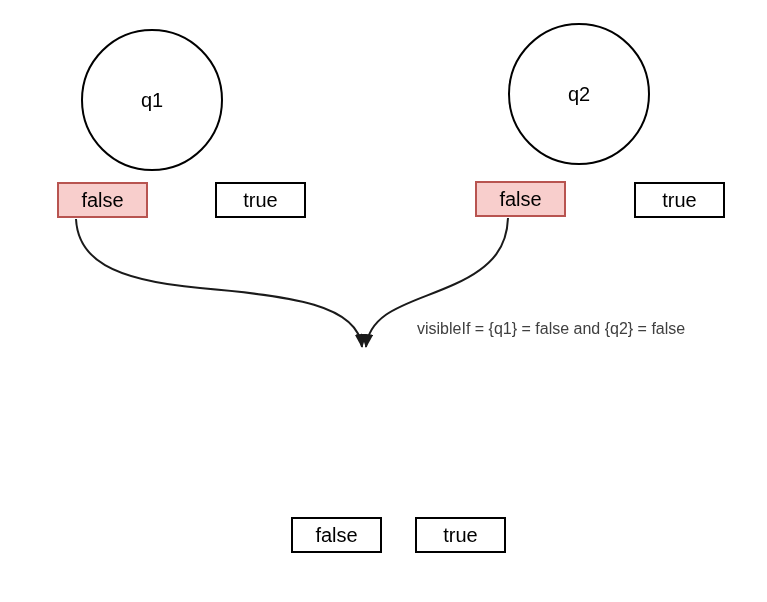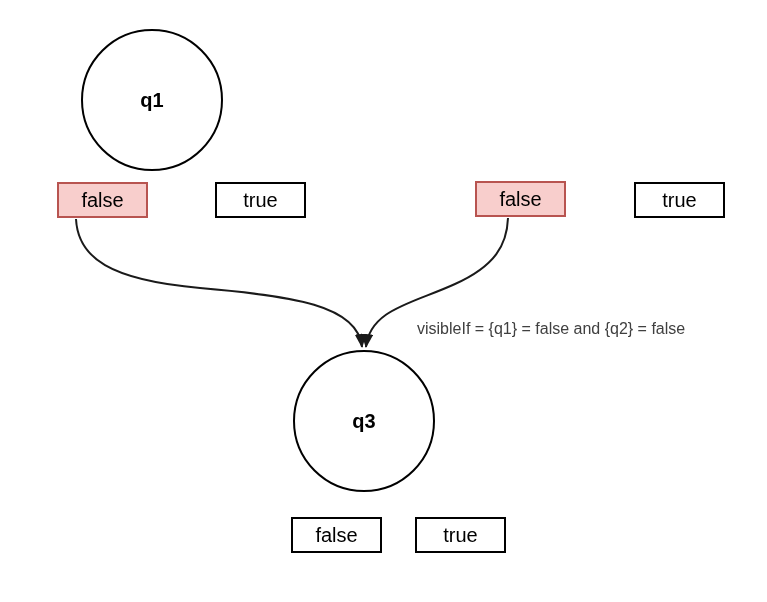--- a/index.html
+++ b/index.html
@@ -29,21 +29,20 @@
     height: 142px;
     border: 2px solid var(--shape-stroke, #000000);
     border-radius: 50%;
     background: #ffffff;
     box-sizing: border-box;
     display: flex;
     align-items: center;
     justify-content: center;
     font-size: 20px;
     color: #000000;
-    font-weight: bold;
   }
   .node-q1 { left: 81px;  top: 29px;  }
   .node-q2 { left: 508px; top: 23px;  }
   .node-q3 { left: 293px; top: 350px; }
   .option {
     position: absolute;
     width: 91px;
     height: 36px;
     border: 2px solid var(--shape-stroke, #000000);
     background: #ffffff;
@@ -95,22 +94,22 @@
         <path class="arrowhead-shape" d="M0 0 L14 6 L0 12 Z"></path>
       </marker>
     </defs>
     <path class="edge-path" marker-end="url(#arrow)" d="M 76 219 C 78 258 110 280 200 288 C 292 296 358 305 362 347"></path>
     <path class="edge-path" marker-end="url(#arrow)" d="M 508 218 C 507 245 495 266 455 284 C 414 303 370 309 366 347"></path>
   </svg>
 
   <div class="node node-q1">
     <span>q1</span>
   </div>
-  <div class="node node-q3">
-    <span>q3</span>
+  <div class="node node-q2">
+    <span>q2</span>
   </div>
 
   <div class="option selected opt-q1-false">
     <span>false</span>
   </div>
   <div class="option opt-q1-true">
     <span>true</span>
   </div>
 
   <div class="option selected opt-q2-false">

